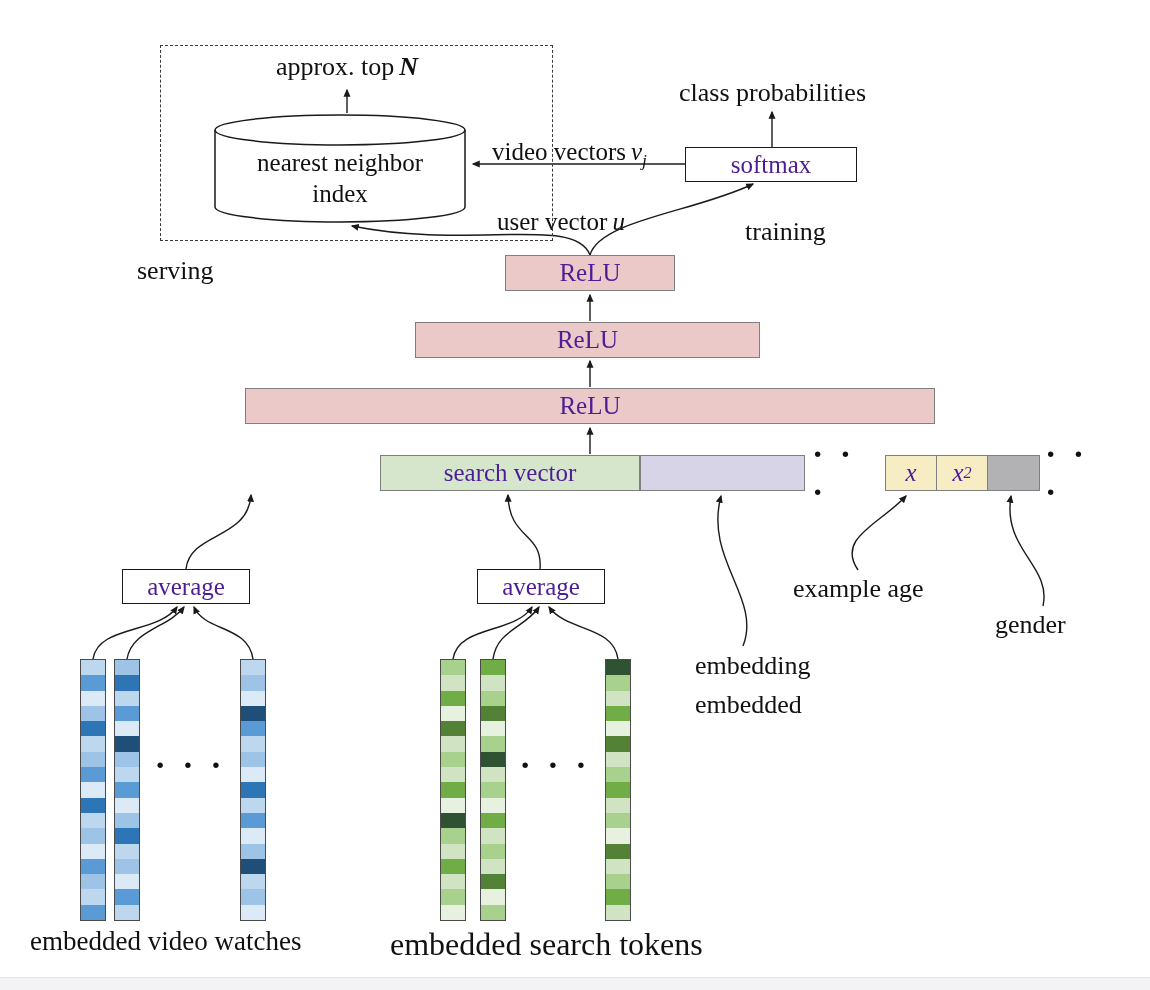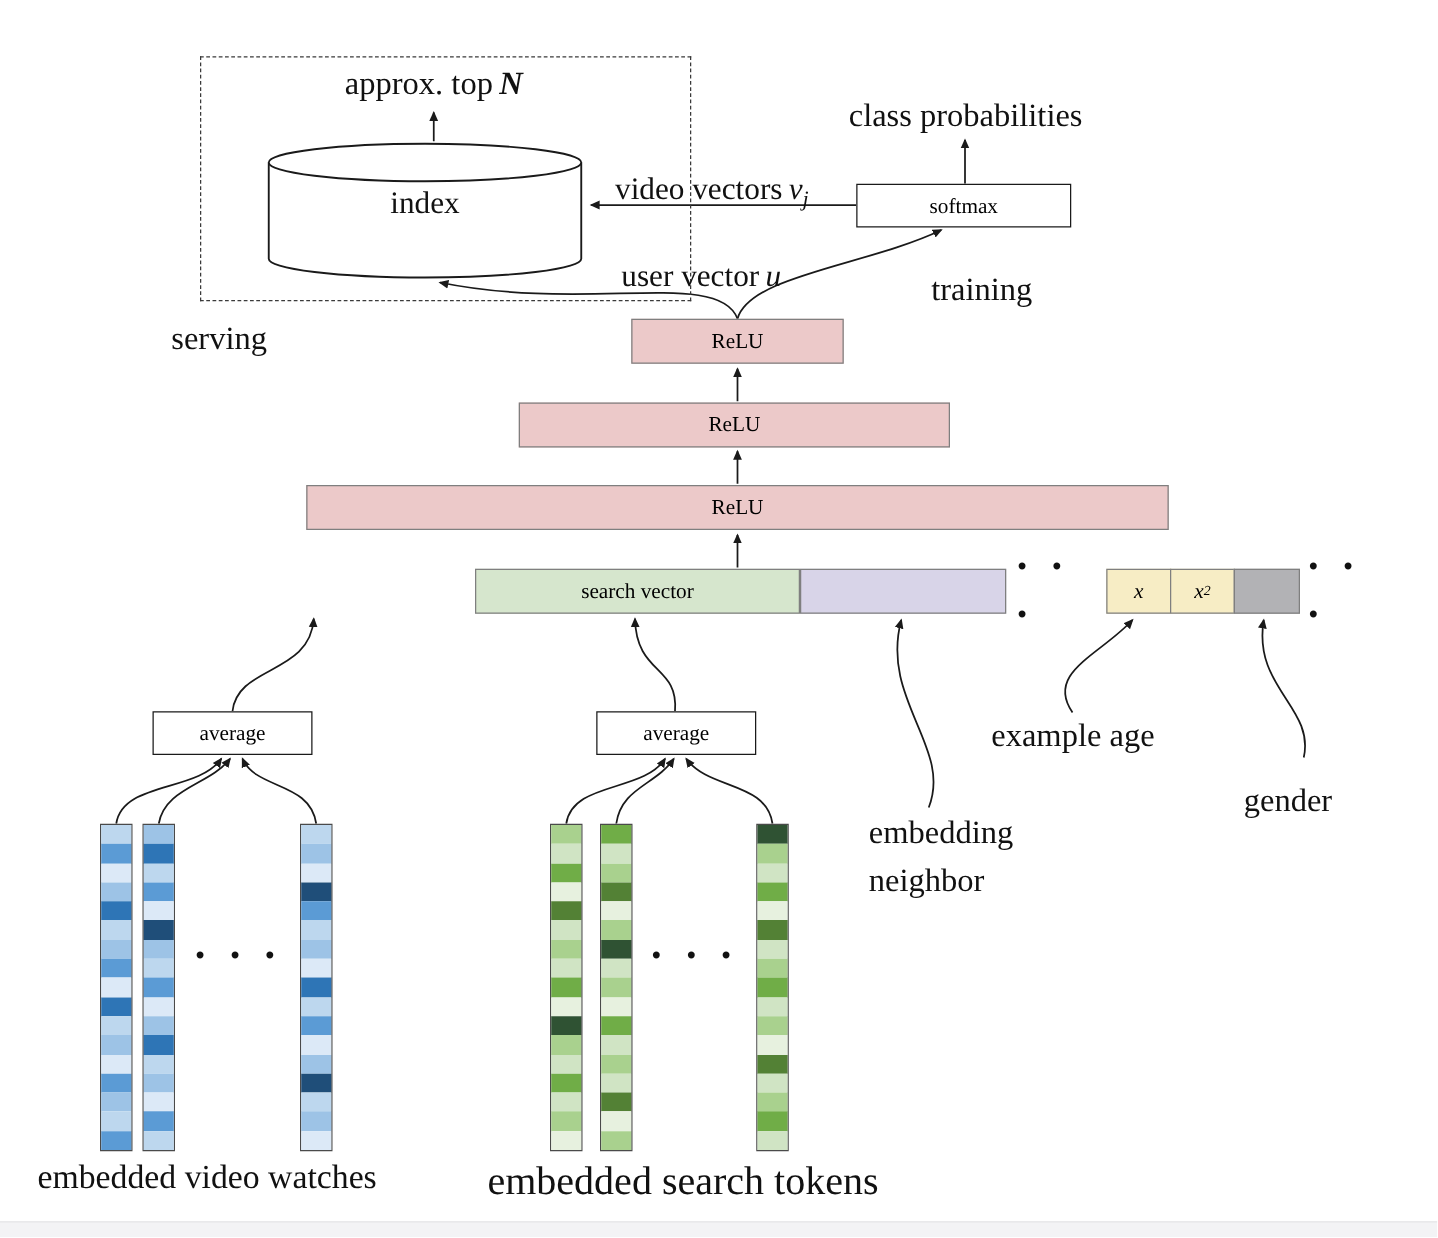--- a/index.html
+++ b/index.html
@@ -12,21 +12,21 @@
   svg.wires { position:absolute; left:0; top:0; width:1150px; height:990px; pointer-events:none; }
   .lbl { position:absolute; white-space:nowrap; font-size:26px; }
   .lbl-small { position:absolute; white-space:nowrap; font-size:25px; }
   .math { font-style:italic; }
   .math-bold { font-style:italic; font-weight:bold; margin-left:5px; }
   .math-gap { margin-left:5px; }
   sub.math, sub { font-size:0.7em; font-style:italic; }
   sup { font-size:0.65em; font-style:italic; }
   .box {
     position:absolute; display:flex; align-items:center; justify-content:center;
-    border:1.5px solid #7f7f7f; font-size:17px; color:#000000;
+    border:1.5px solid #7f7f7f; font-size:25px; color:#4c1d95;
   }
   .wbox { border:1.6px solid #1a1a1a; background:#ffffff; }
   .dashed { position:absolute; left:160px; top:45px; width:393px; height:196px; border:1.8px dashed #3a3a3a; }
   .cyl-text { position:absolute; left:227px; top:147px; width:226px; text-align:center; font-size:25px; line-height:1.25; }
   .cyl-text span { display:block; }
   .dots {
     position:absolute; display:flex; align-items:center; justify-content:center;
     font-size:34px; font-weight:bold; letter-spacing:4px; color:#111;
   }
   .vcol {
@@ -78,20 +78,21 @@
     </g>
   </svg>
 
   <div class="dashed"></div>
 
   <div class="lbl" style="left:230px; top:52px; width:234px; text-align:center;">
     <span>approx. top</span><span class="math-bold">N</span>
   </div>
 
   <div class="cyl-text">
+    <span>nearest neighbor</span>
     <span>index</span>
   </div>
 
   <div class="lbl-small" style="left:492px; top:138px;">
     <span>video vectors</span><i class="math math-gap">v</i><sub>j</sub>
   </div>
 
   <div class="lbl-small" style="left:497px; top:208px;">
     <span>user vector</span><i class="math math-gap">u</i>
   </div>
@@ -118,24 +119,24 @@
     <i class="math">x</i>
       <sup>2</sup>
   </div>
   <div class="box" style="left: 987px; top: 455px; width: 53px; height: 36px; background: rgb(178, 178, 181);"></div>
   <div class="dots" style="left:1045px; top:455px; width:66px; height:36px;">· · ·</div>
 
   <div class="box wbox" style="left:122px; top:569px; width:128px; height:35px;">average</div>
   <div class="box wbox" style="left:477px; top:569px; width:128px; height:35px;">average</div>
 
   <div class="lbl" style="left:793px; top:574px;">example age</div>
-  <div class="lbl" style="left:995px; top:626px;">gender</div>
+  <div class="lbl" style="left:995px; top:610px;">gender</div>
   <div class="geo-label">
     <span>embedding</span>
-    <span>neighbor</span>
+    <span>embedded</span>
   </div>
 
   <div class="vcol" style="left:80px;">
       <div class="cell" style="background: rgb(189, 215, 238);"></div>
       <div class="cell" style="background: rgb(91, 155, 213);"></div>
       <div class="cell" style="background: rgb(220, 233, 247);"></div>
       <div class="cell" style="background: rgb(157, 195, 230);"></div>
       <div class="cell" style="background: rgb(46, 117, 182);"></div>
       <div class="cell" style="background: rgb(189, 215, 238);"></div>
       <div class="cell" style="background: rgb(157, 195, 230);"></div>

